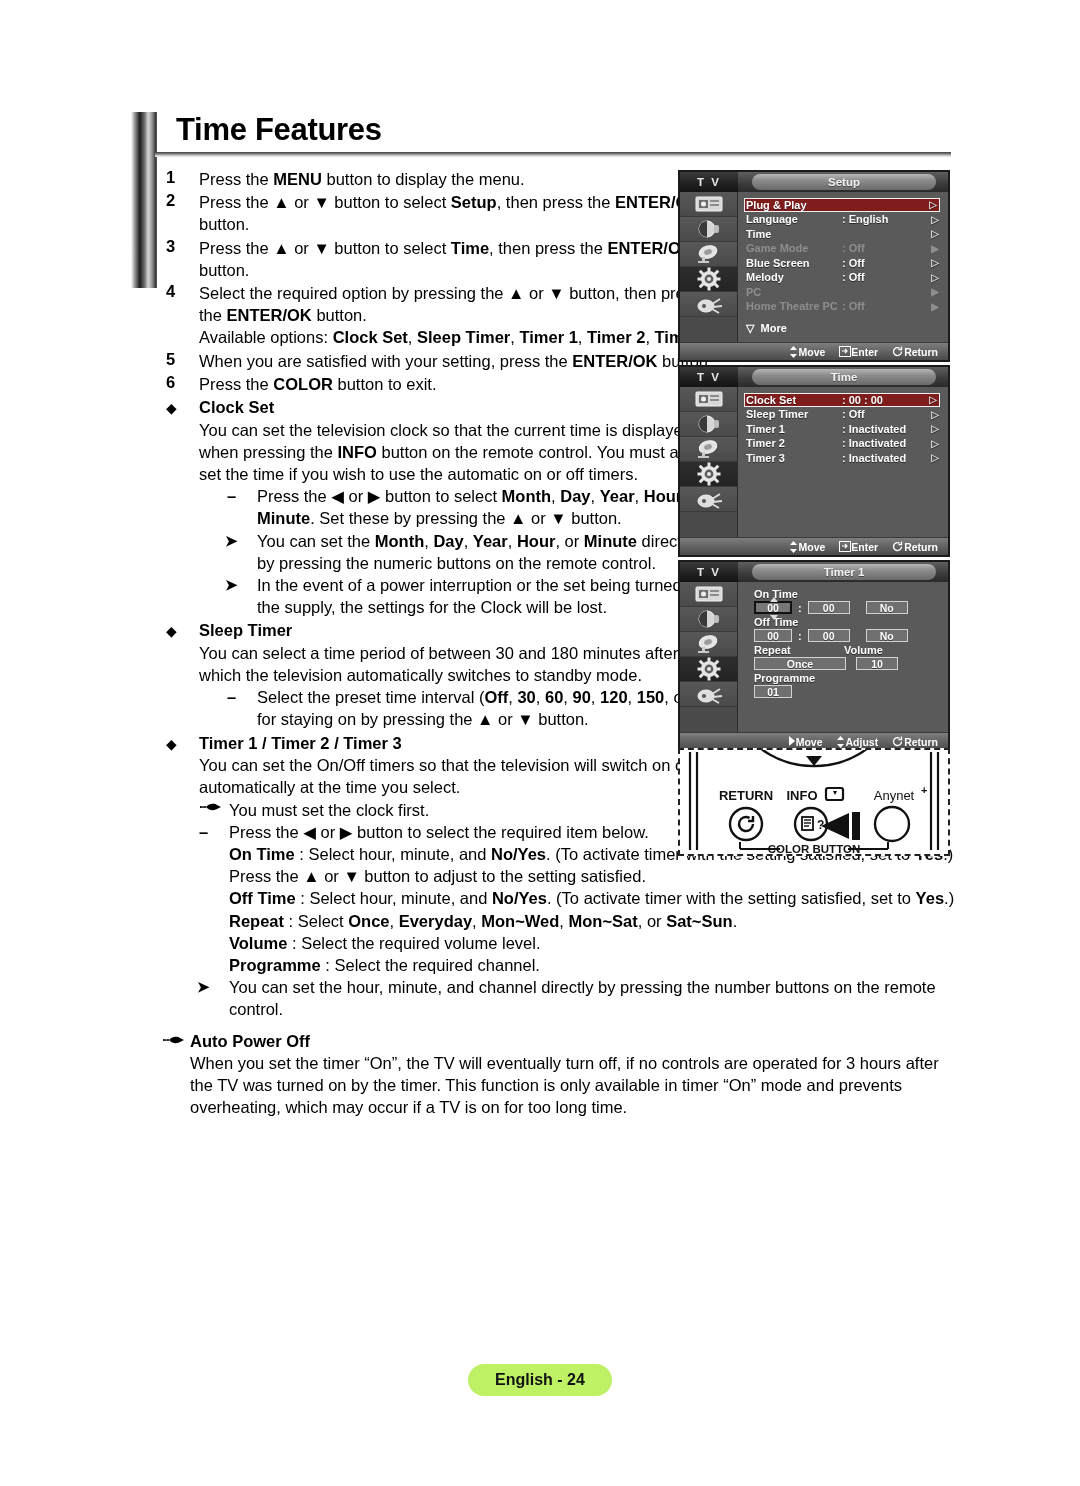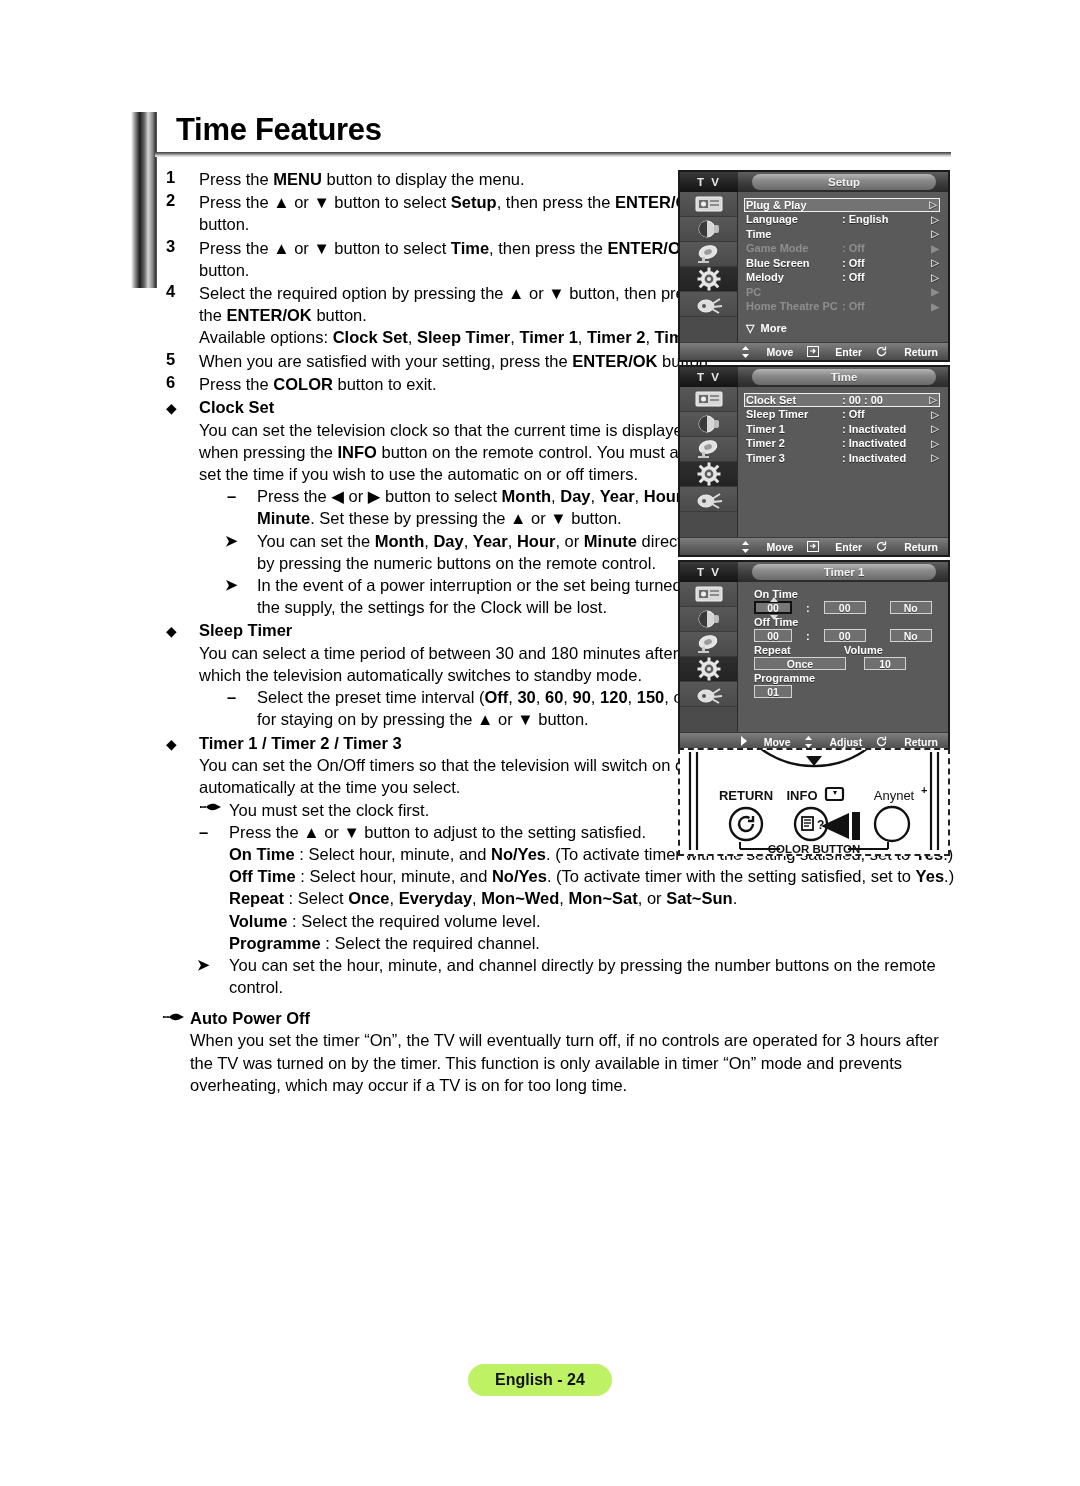--- a/index.html
+++ b/index.html
@@ -120,38 +120,38 @@
     display:flex; align-items:center; height:13.5px; margin-bottom:1px;
     font-size:11px; font-weight:bold; color:#ffffff;
     text-shadow:0 1px 0 rgba(0,0,0,.55);
   }
   .mrow .lbl { width:96px; }
   .mrow .val { flex:1; }
   .mrow .arw { width:14px; text-align:center; color:#d9d9d9; font-size:10px; }
   .mrow.dim { color:#8e8e8e; text-shadow:none; }
   .mrow.dim .arw { color:#8e8e8e; }
   .mrow.hl {
-    background:#737373; outline:1px solid #f0f0f0; outline-offset:-1px;
+    background:#7f1d1d; outline:1px solid #f0f0f0; outline-offset:-1px;
     padding-left:2px; margin-left:-2px; margin-right:2px;
   }
   .more { font-size:11px; font-weight:bold; color:#fff; margin-top:9px; }
 
   .osd-foot {
     height:18px; display:flex; align-items:center; justify-content:flex-end;
     gap:14px; padding-right:10px;
     background:linear-gradient(to bottom,#7e7e7e 0%,#636363 50%,#4a4a4a 100%);
     color:#fff; font-size:10.5px; font-weight:bold;
     border-top:1px solid #3a3a3a;
   }
-  .osd-foot .fi { display:flex; align-items:flex-start; gap:16px; }
+  .osd-foot .fi { display:flex; align-items:flex-start; gap:0; }
   .osd-foot .fi svg { display:block; }
 
   
   .t-lab { font-size:11px; font-weight:bold; color:#fff; text-shadow:0 1px 0 rgba(0,0,0,.55); }
-  .t-row { display:flex; align-items:center; gap:14px; margin:1px 0 2px 0; }
+  .t-row { display:flex; align-items:center; gap:6px; margin:1px 0 2px 0; }
   .fld {
     background:#6f6f6f; border:1px solid #d2d2d2;
     color:#fff; font-size:10.5px; font-weight:bold;
     height:13px; display:flex; align-items:center; justify-content:center;
     text-shadow:0 1px 0 rgba(0,0,0,.5);
   }
   .fld.w2 { width:38px; }
   .fld.w3 { width:42px; }
   .fld.wide1 { width:92px; }
   .colon { color:#fff; font-size:11px; font-weight:bold; }
@@ -251,22 +251,23 @@
         <span class="mk">
           <svg class="handsvg" viewBox="0 0 44 26">
               <path d="M2 15c4-1 8-1 11 0 2-4 6-7 11-8 5-1 9 0 12 2l8 4-8 4c-3 2-7 3-12 2-5-1-9-4-11-8-3 1-7 1-11 0z" fill="#000"></path>
             </svg>
         </span>
         <div class="para" style="width:460px">You must set the clock first.</div>
       </div>
 
       <div class="sub" style="margin-left:0">
         <span class="mk">–</span>
+        <div class="para" style="width:760px">Press the ◀ or ▶ button to select the required item below.</div>
+        <div class="para" style="width:760px"><b>On Time</b> : Select hour, minute, and <b>No/Yes</b>. (To activate timer with the setting satisfied, set to <b>Yes</b>.)</div>
         <div class="para" style="width:760px">Press the ▲ or ▼ button to adjust to the setting satisfied.</div>
-        <div class="para" style="width:760px"><b>On Time</b> : Select hour, minute, and <b>No/Yes</b>. (To activate timer with the setting satisfied, set to <b>Yes</b>.)</div>
         <div class="para" style="width:760px"><b>Off Time</b> : Select hour, minute, and <b>No/Yes</b>. (To activate timer with the setting satisfied, set to <b>Yes</b>.)</div>
         <div class="para" style="width:760px"><b>Repeat</b> : Select <b>Once</b>, <b>Everyday</b>, <b>Mon~Wed</b>, <b>Mon~Sat</b>, or <b>Sat~Sun</b>.</div>
         <div class="para" style="width:760px"><b>Volume</b> : Select the required volume level.</div>
         <div class="para" style="width:760px"><b>Programme</b> : Select the required channel.</div>
       </div>
 
       <div class="sub arrow" style="margin-left:0">
         <span class="mk">➤</span>
         <div class="para" style="width:755px">You can set the hour, minute, and channel directly by pressing the number buttons on the remote control.</div>
       </div>

